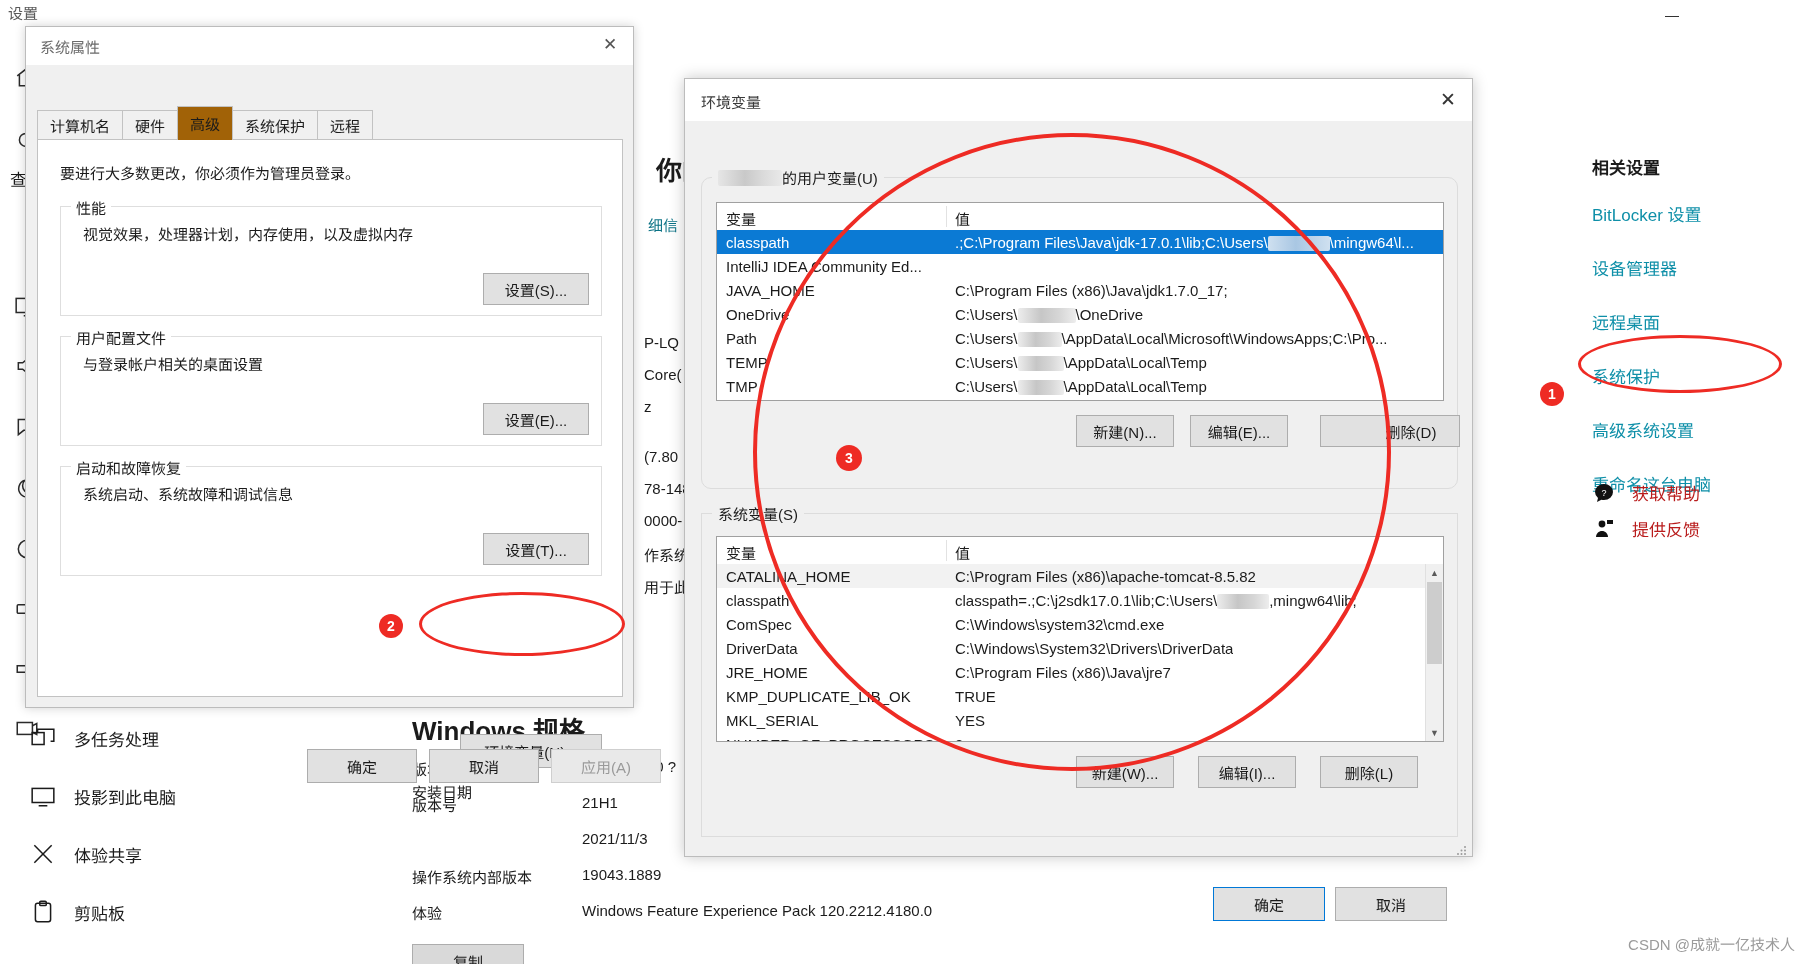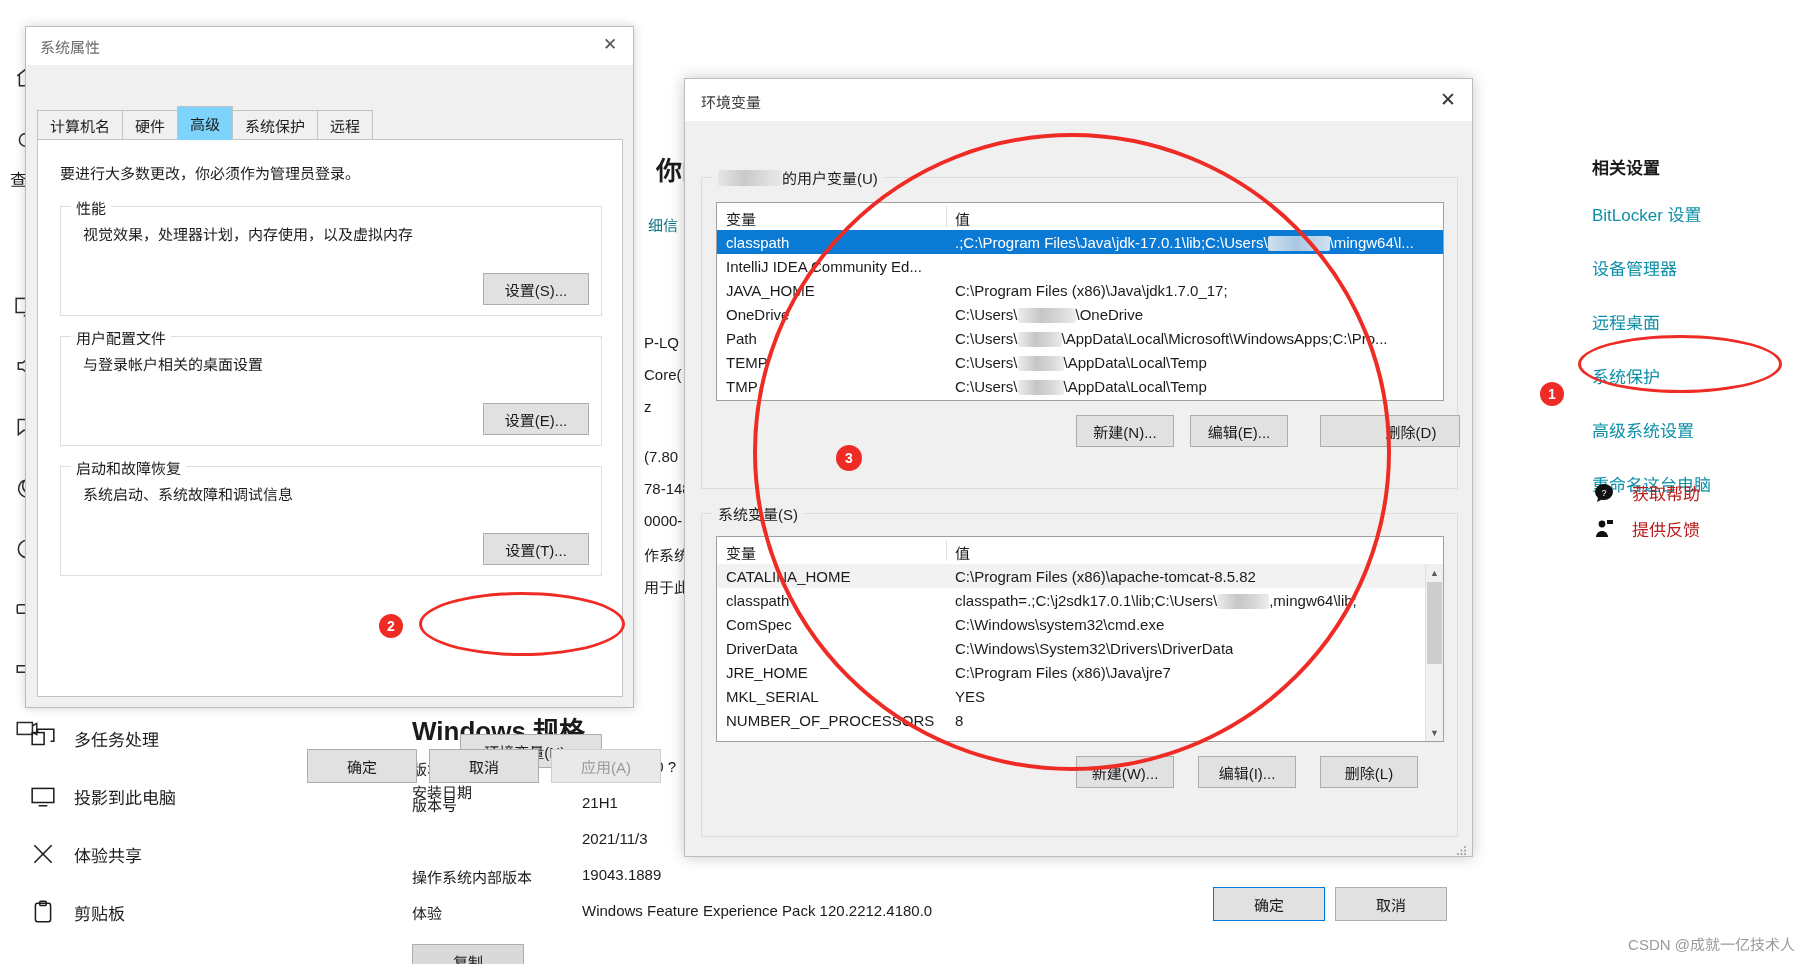--- a/index.html
+++ b/index.html
@@ -64,21 +64,21 @@
   #sysprops{position:absolute;left:25px;top:26px;width:607px;height:680px;background:#f0f0f0;
             border:1px solid #bcbcbc;box-shadow:0 0 10px rgba(0,0,0,.18);}
   #sysprops .tb{position:absolute;left:0;top:0;width:607px;height:38px;background:#ffffff;}
   #sysprops .tb .t{position:absolute;left:14px;top:9px;font-size:15px;color:#6b6b6b;}
   #sysprops .tb .x{position:absolute;right:0;top:0;width:46px;height:34px;display:flex;align-items:center;justify-content:center;color:#555;font-size:17px;}
   #sysprops .body{position:absolute;left:0;top:38px;width:607px;height:642px;background:#f0f0f0;}
 
   .tabstrip{position:absolute;left:11px;top:42px;height:33px;display:flex;align-items:flex-end;}
   .tab{height:29px;padding:0 12px;display:flex;align-items:center;font-size:15px;color:#1b1b1b;
        border:1px solid #c2c2c2;border-bottom:none;background:#f0f0f0;margin-right:-1px;}
-  .tab.sel{height:33px;background:#7dd3fc;border-color:#c2c2c2;position:relative;z-index:3;}
+  .tab.sel{height:33px;background:#a16207;border-color:#c2c2c2;position:relative;z-index:3;}
 
   .tabpage{position:absolute;left:11px;top:74px;width:584px;height:556px;background:#ffffff;border:1px solid #c2c2c2;}
   .tp-note{position:absolute;left:22px;top:22px;font-size:15px;color:#1b1b1b;}
 
   .group{position:absolute;border:1px solid #dedede;}
   .group > .glabel{position:absolute;top:-10px;left:10px;background:#ffffff;padding:0 5px;font-size:15px;color:#1b1b1b;}
   .group > .gdesc{position:absolute;left:22px;top:16px;font-size:15px;color:#1b1b1b;}
 
   .btn{background:#e1e1e1;border:1px solid #adadad;font-size:15px;color:#1b1b1b;
        display:flex;align-items:center;justify-content:center;font-family:inherit;}
@@ -121,20 +121,26 @@
   .envbtn{position:absolute;width:96px;height:30px;}
 
   
   #watermark{position:absolute;right:18px;bottom:10px;font-size:15px;color:#9b9b9b;}
 </style>
 </head>
 <body>
 
 <div id="settings-window">
 
+  <div id="settings-titlebar">
+    <div id="settings-title">设置</div>
+    <div id="win-minimize">
+        <div class="bar"></div>
+      </div>
+  </div>
 
   <div id="settings-rail">
     <div class="rail-icon" style="top:26px">
       <svg viewBox="0 0 24 24" fill="none" stroke="currentColor" stroke-width="1.4">
           <path d="M3 11l9-7 9 7"></path>
           <path d="M5 10v10h14V10"></path>
         </svg>
     </div>
     <div class="rail-icon" style="top:90px">
       <svg viewBox="0 0 24 24" fill="none" stroke="currentColor" stroke-width="1.4">
@@ -343,21 +349,21 @@
 <div class="ann-badge" style="left:379px;top:614px">2</div>
 
 <div id="envdlg">
   <div class="tb">
     <div class="t">环境变量</div>
     <div class="x">✕</div>
   </div>
 
   <div class="body">
 
-    <div class="envgroup" style="left:16px;top:56px;width:755px;height:310px;">
+    <div class="envgroup" style="left:16px;top:56px;width:755px;height:310px;border-radius:10px;">
       <div class="glabel">
         <span class="blurname"></span>
           <span>的用户变量(U)</span>
       </div>
 
       <div class="lv" style="left:14px;top:24px;width:726px;height:197px;">
         <div class="lv-head">
           <div class="h" style="left:9px">变量</div>
           <div class="sep" style="left:229px"></div>
           <div class="h" style="left:238px">值</div>
@@ -435,20 +441,24 @@
           <div class="lv-row">
             <span class="c1">DriverData</span>
             <span class="c2">C:\Windows\System32\Drivers\DriverData</span>
           </div>
 
           <div class="lv-row">
             <span class="c1">JRE_HOME</span>
             <span class="c2">C:\Program Files (x86)\Java\jre7</span>
           </div>
 
+          <div class="lv-row">
+            <span class="c1">KMP_DUPLICATE_LIB_OK</span>
+            <span class="c2">TRUE</span>
+          </div>
 
           <div class="lv-row">
             <span class="c1">MKL_SERIAL</span>
             <span class="c2">YES</span>
           </div>
 
           <div class="lv-row">
             <span class="c1">NUMBER_OF_PROCESSORS</span>
             <span class="c2">8</span>
           </div>

